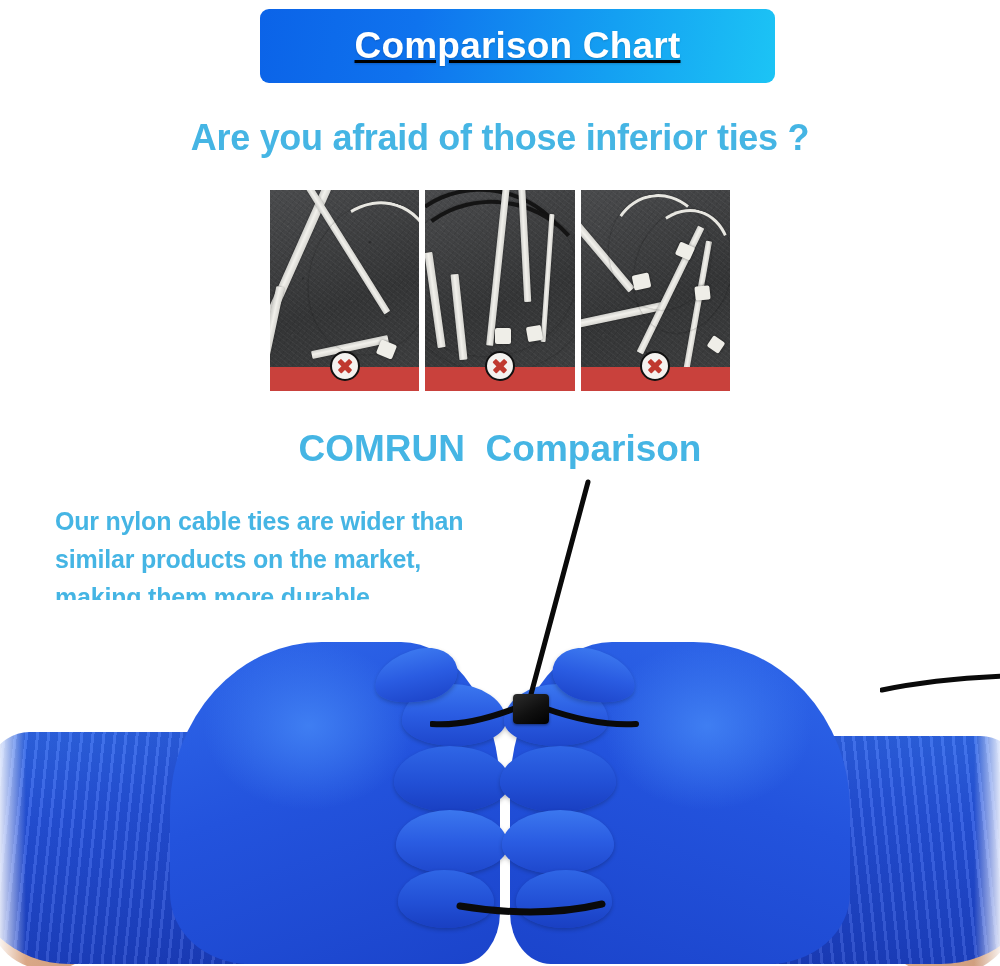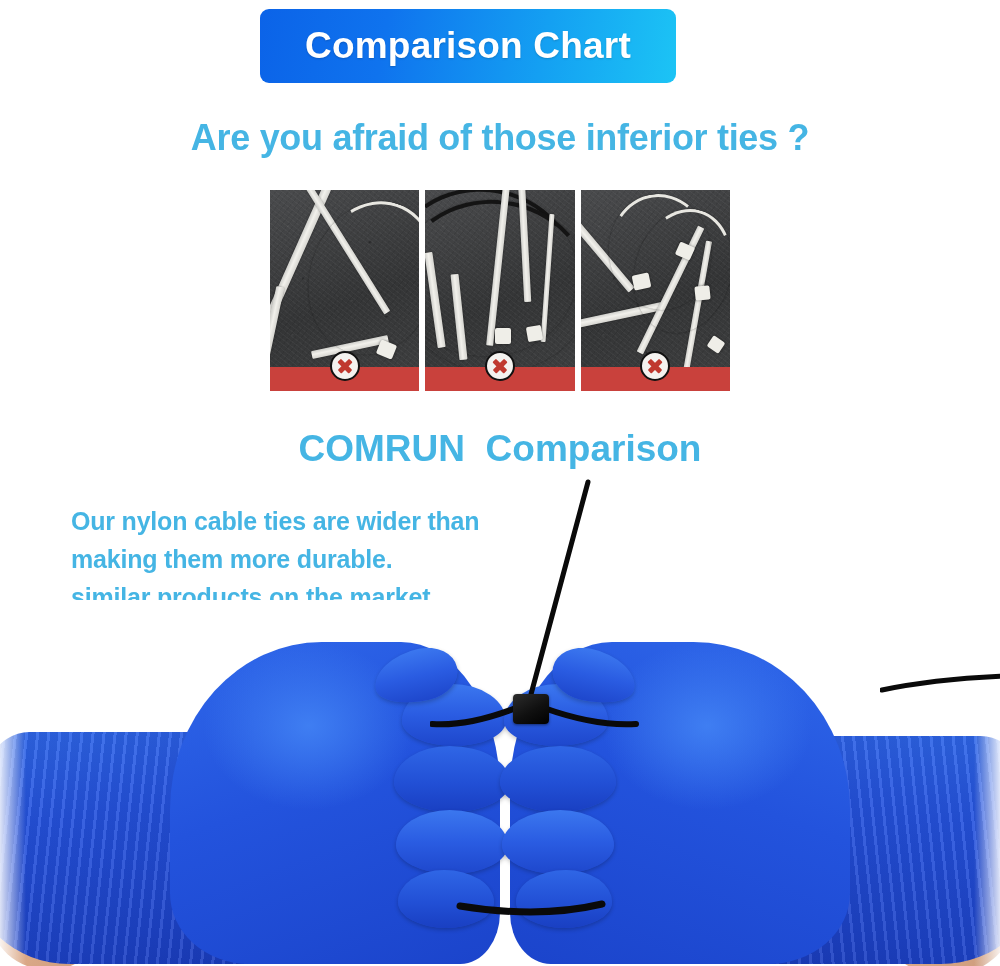--- a/index.html
+++ b/index.html
@@ -14,28 +14,29 @@
     overflow: hidden;
     font-family: "Liberation Sans", sans-serif;
     -webkit-font-smoothing: antialiased;
   }
 
   
   .banner {
     position: absolute;
     left: 260px;
     top: 9px;
-    width: 416px;
+    width: 515px;
     height: 74px;
     border-radius: 9px;
     background: linear-gradient(100deg, #0B63E8 0%, #0F73EE 30%, #14A0F2 68%, #1CC4F5 100%);
     display: flex;
     align-items: center;
     justify-content: center;
     box-sizing: border-box;
+    text-decoration: underline;
   }
   .banner-title {
     color: #ffffff;
     font-size: 37px;
     font-weight: bold;
     letter-spacing: 0.2px;
     text-shadow: 0 1px 2px rgba(0,0,0,0.18);
     white-space: nowrap;
   }
 
@@ -157,21 +158,21 @@
     color: #45B5E4;
     font-size: 37px;
     font-weight: bold;
     letter-spacing: 0px;
     white-space: pre;
   }
 
   
   .body-copy {
     position: absolute;
-    left: 71px;
+    left: 55px;
     top: 502px;
     width: 520px;
     color: #45B5E4;
     font-size: 25px;
     font-weight: bold;
     line-height: 38px;
     letter-spacing: -0.2px;
   }
   .body-copy div { white-space: nowrap; }
 
@@ -356,22 +357,22 @@
     <div class="red-band"></div>
     <div class="x-badge"></div>
   </div>
 
 </div>
 
 <div class="brand-heading">COMRUN  Comparison</div>
 
 <div class="body-copy">
   <div>Our nylon cable ties are wider than</div>
+  <div>similar products on the market,</div>
   <div>making them more durable.</div>
-  <div>similar products on the market,</div>
 </div>
 
 <div class="hands-photo">
 
   <div class="forearm left"></div>
   <div class="forearm right"></div>
 
   <div class="glove-left-cuff glove"></div>
   <div class="glove-left-fist glove">
     <div class="knuckle" style="right:-6px;  top:42px;  width:104px; height:62px;  border-radius:48% 52% 50% 50% / 60% 60% 40% 40%;"></div>

